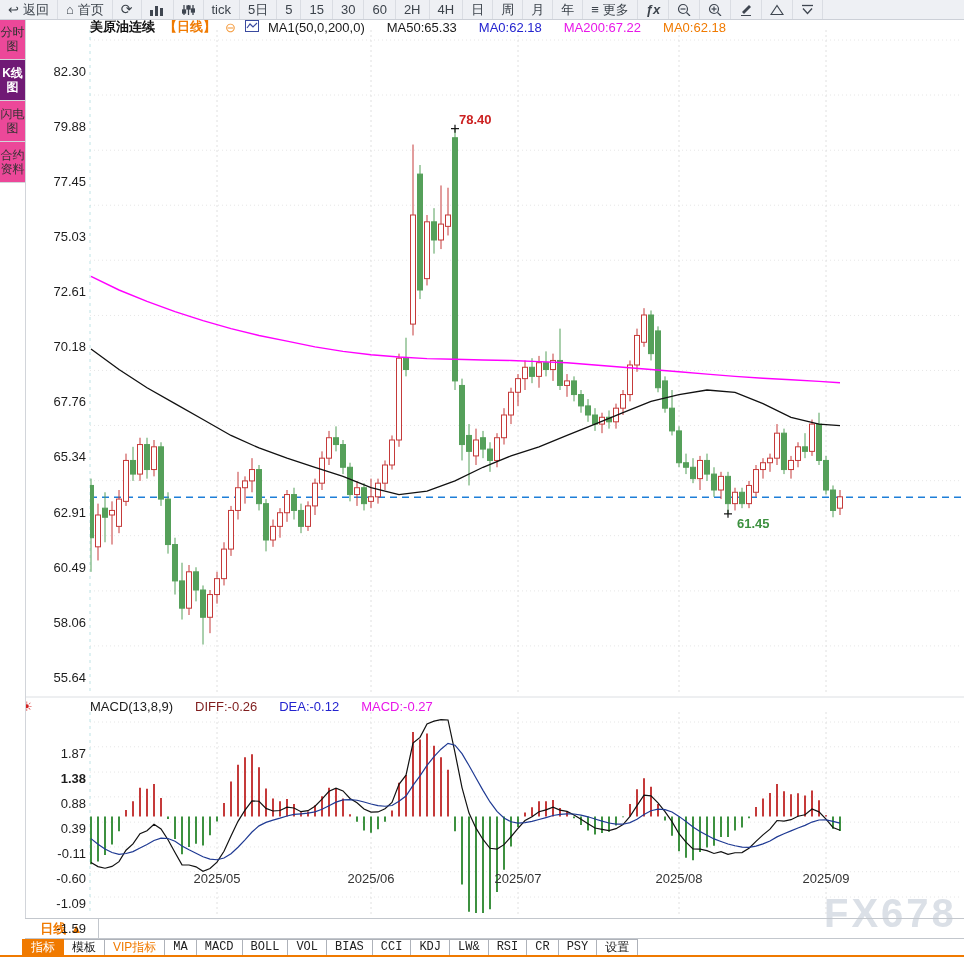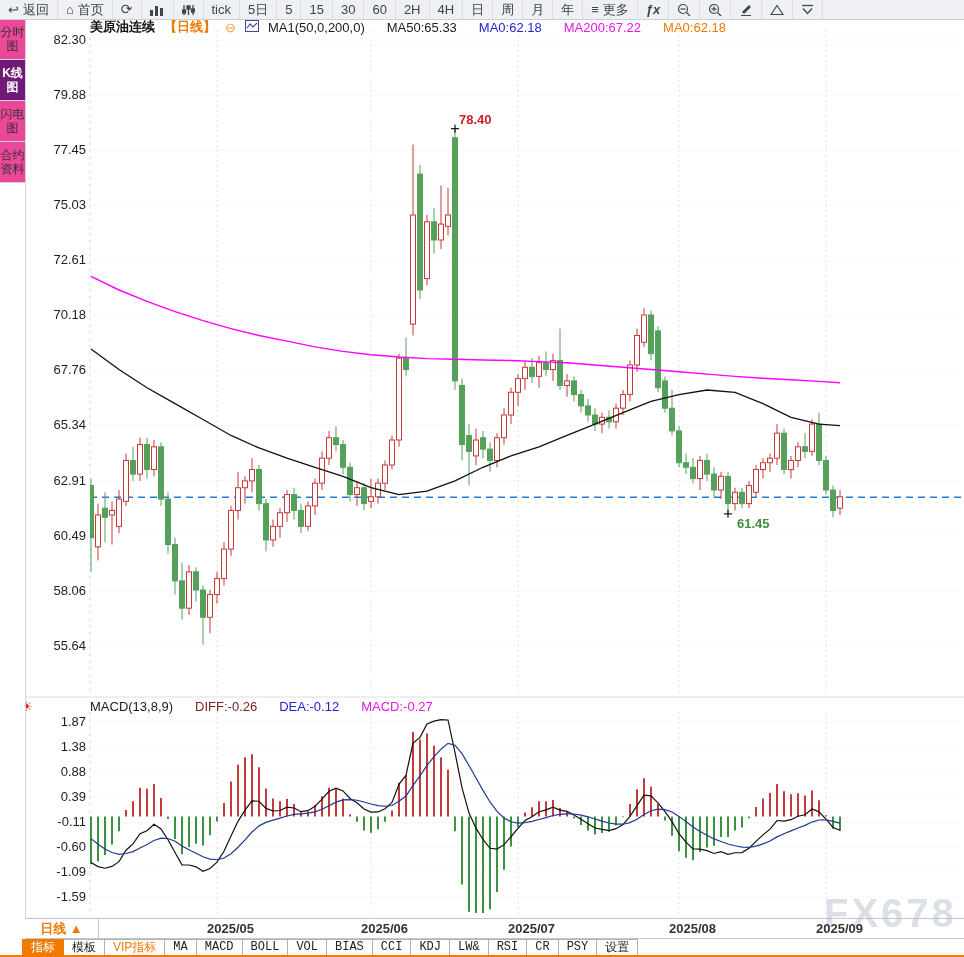--- a/index.html
+++ b/index.html
@@ -25,22 +25,22 @@
   #price-header .sym{font-weight:bold;color:#111;}
   #price-header .tf{color:#f07a00;font-weight:bold;}
   #price-header .fold{color:#f49a3c;font-size:13px;}
   #macd-header{position:absolute;left:90px;top:699px;height:14px;display:flex;align-items:center;
                gap:10px;font-size:13px;z-index:4;white-space:nowrap;}
   .leg{white-space:nowrap;}
   #sun{position:absolute;left:21px;top:699px;font-size:13px;color:#d21f1f;z-index:4;}
   
   #chart{position:absolute;left:0;top:0;z-index:1;}
   
-  .ylab{position:absolute;left:30px;width:56px;text-align:right;font-size:13px;color:#1d1d1d;z-index:2;}
-  .xlab{position:absolute;top:921px;width:74px;text-align:right;font-size:13px;font-weight:bold;
+  .ylab{position:absolute;left:30px;width:56px;text-align:right;font-size:13px;color:#1d1d1d;z-index:2;margin-top:32px;}
+  .xlab{position:absolute;top:871px;width:74px;text-align:center;font-size:13px;font-weight:normal;
         color:#333;z-index:3;}
   .anno{position:absolute;font-size:13px;font-weight:bold;z-index:2;}
   
   #axis-row{position:absolute;left:25px;right:0;top:918px;height:19px;border-top:1px solid #c3c7cd;
             border-bottom:1px solid #c3c7cd;z-index:2;}
   #period-box{position:absolute;left:0;top:0;width:73px;height:19px;line-height:19px;text-align:center;
               background:#fff;border-right:1px solid #c3c7cd;color:#f07a00;font-weight:bold;
               font-size:13px;cursor:pointer;}
   #tab-row{position:absolute;left:22px;top:939px;height:17px;display:flex;z-index:6;}
   .btab{height:15px;line-height:15px;padding:0 8px;border:1px solid #aeb2b9;border-left:none;
@@ -627,21 +627,21 @@
     <div class="ylab" style="top: 197.227px;">75.03</div>
     <div class="ylab" style="top: 252.227px;">72.61</div>
     <div class="ylab" style="top: 307.455px;">70.18</div>
     <div class="ylab" style="top: 362.455px;">67.76</div>
     <div class="ylab" style="top: 417.455px;">65.34</div>
     <div class="ylab" style="top: 472.682px;">62.91</div>
     <div class="ylab" style="top: 527.682px;">60.49</div>
     <div class="ylab" style="top: 582.909px;">58.06</div>
     <div class="ylab" style="top: 637.909px;">55.64</div>
     <div class="ylab" style="top: 714px;">1.87</div>
-    <div class="ylab" style="top: 738.783px;">1.38</div>
+    <div class="ylab" style="top: 738.783px; font-weight: bold;">1.38</div>
     <div class="ylab" style="top: 764.072px;">0.88</div>
     <div class="ylab" style="top: 788.855px;">0.39</div>
     <div class="ylab" style="top: 814.145px;">-0.11</div>
     <div class="ylab" style="top: 838.928px;">-0.60</div>
     <div class="ylab" style="top: 863.711px;">-1.09</div>
     <div class="ylab" style="top: 889px;">-1.59</div>
     <div class="xlab" style="left: 180px;">2025/05</div>
     <div class="xlab" style="left: 334px;">2025/06</div>
     <div class="xlab" style="left: 481px;">2025/07</div>
     <div class="xlab" style="left: 642px;">2025/08</div>

